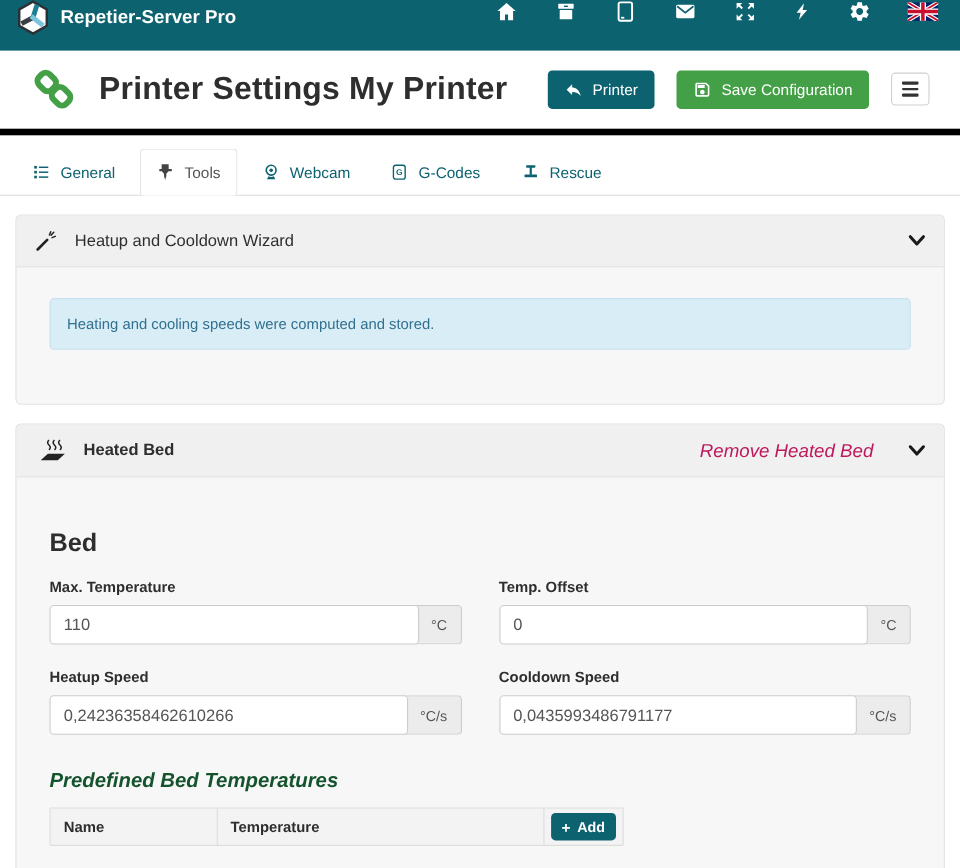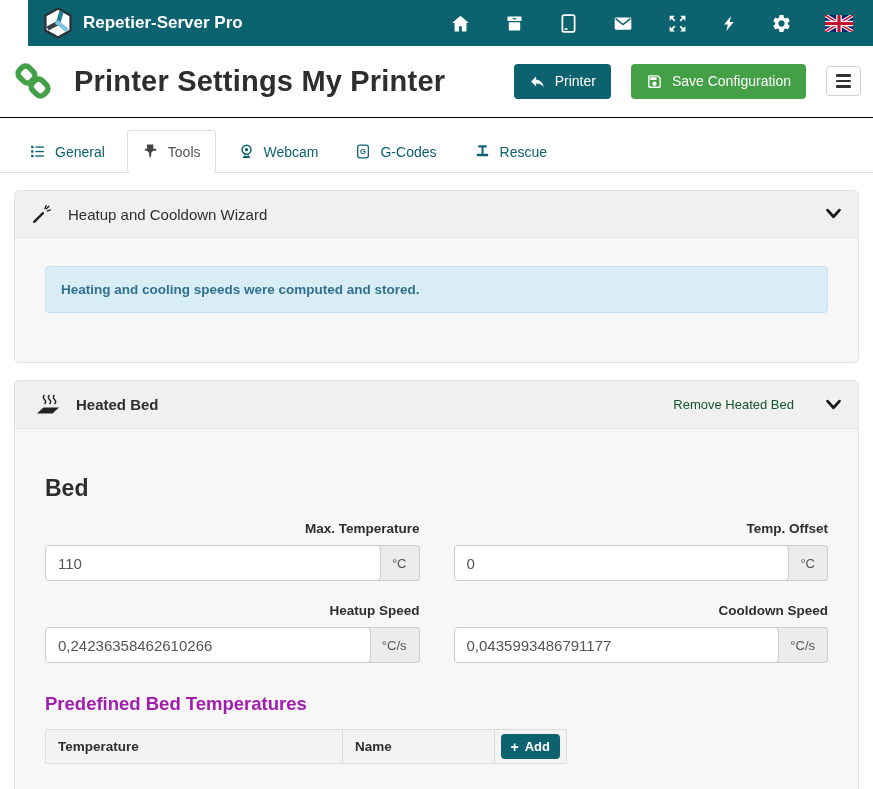--- a/index.html
+++ b/index.html
@@ -6,30 +6,30 @@
   html,body { margin:0; padding:0; background:#fff; }
   body {
     width:873px; min-height:789px;
     font-family:"Liberation Sans","DejaVu Sans",sans-serif;
     color:#333;
   }
 
   
   .navbar {
     height:46px; background:#0d6270;
-    display:flex; align-items:center; padding:0 15px;margin-left:28px;
+    display:flex; align-items:flex-start; padding:0 15px;
   }
   .brand { display:flex; align-items:center; gap:10px; color:#fff; font-size:17px; font-weight:bold; cursor:pointer; }
   .nav-icons { margin-left:auto; display:flex; align-items:center; gap:33px; padding-right:5px; }
   .nav-icons a { display:flex; align-items:center; cursor:pointer; }
 
   
   .page-header {
     display:flex; align-items:center;
-    padding:14px 12px 15px; border-bottom:1px solid #000000;justify-content:space-between;
+    padding:14px 28px 15px; border-bottom:6px solid #000000;justify-content:space-between;
   }
   .page-title { font-size:29px; font-weight:bold; color:#2e2e2e; margin:0 0 0 20px; letter-spacing:.2px; }
   .header-buttons { margin-left:auto; display:flex; align-items:center; gap:20px; }
   .btn {
     border:none; border-radius:4px; padding:9px 15px; font-size:14px; color:#fff;
     display:flex; align-items:center; gap:9px; cursor:pointer; font-family:inherit;
   }
   .btn-teal { background:#0d6270; }
   .btn-green { background:#43a047; }
   .btn-menu { background:#fff; border:1px solid #cfcfcf; border-radius:4px; padding:7px 9px; cursor:pointer; display:flex; flex-direction:column; gap:3px; }
@@ -53,48 +53,48 @@
     margin:17px 14px; border:1px solid #e2e2e2; border-radius:5px;
     background:#f7f7f7; overflow:hidden;
   }
   .panel-header {
     background:#f0f0f0; border-bottom:1px solid #e4e4e4;
     padding:12px 16px; display:flex; align-items:center; gap:15px;
     font-size:15px; color:#2e2e2e; cursor:pointer; min-height:45px;
   }
   .panel-header .spacer { margin-left:auto; }
   .bold-title { font-weight:bold; }
-  .remove-link { color:#14532d; font-size:13px; margin-left:auto; cursor:pointer; }
+  .remove-link { color:#be185d; font-size:17px; margin-left:auto; cursor:pointer;font-style:italic; }
   .chevron-btn { display:flex; align-items:center; cursor:pointer; margin-left:16px; }
 
-  .wizard-body { padding:28px 30px 49px;font-weight:bold; }
+  .wizard-body { padding:28px 30px 49px; }
   .alert-info {
     background:#d9edf7; border:1px solid #c7e1ef; border-radius:4px;
     padding:15px; color:#31708f; font-size:13.5px;
   }
 
   .bed-body { padding:18px 30px 43px; }
   .bed-title { font-size:23px; font-weight:bold; color:#2e2e2e; margin:28px 0 19px; }
 
   .field-grid { display:grid; grid-template-columns:1fr 1fr; column-gap:34px; row-gap:22px; }
-  .field label { display:block; font-size:13.5px; font-weight:bold; color:#2e2e2e; margin-bottom:9px;text-align:right; }
+  .field label { display:block; font-size:13.5px; font-weight:bold; color:#2e2e2e; margin-bottom:9px; }
   .input-group { display:flex; }
   .input-group input {
     flex:1; min-width:0; height:36px; border:1px solid #ccc; border-radius:4px;
     padding:17px 12px; font-size:15px; color:#555; background:#fff;
     position:relative; z-index:1; font-family:inherit; outline:none;
   }
   .addon {
     display:flex; align-items:center; height:36px;
     background:#ececec; border:1px solid #ccc; border-left:none;
     border-radius:0 4px 4px 0; margin-left:-4px; padding:0 12px 0 15px;
     font-size:13px; color:#555;
   }
 
-  .table-title { font-size:18.5px; font-weight:bold; color:#a21caf; margin:30px 0 14px; }
+  .table-title { font-size:18.5px; font-weight:bold; color:#14532d; margin:30px 0 14px;font-style:italic; }
   .temp-table { display:flex; width:522px; border:1px solid #ddd; background:#f3f3f3; border-radius:1px; }
   .cell {
     padding:6px 12px; font-size:13.5px; font-weight:bold; color:#2e2e2e;
     display:flex; align-items:center; border-right:1px solid #ddd; min-height:33px;
   }
   .cell-name { width:153px; }
   .cell-temp { width:300px; }
   .cell-add { flex:1; border-right:none; justify-content:center; padding:3px 6px; }
   .add-btn {
     background:#0d6270; color:#fff; border:none; border-radius:4px;
@@ -333,22 +333,22 @@
         <div class="input-group">
           <input type="text" value="0,0435993486791177" style="">
           <span class="addon">°C/s</span>
         </div>
       </div>
     </div>
 
     <h3 class="table-title">Predefined Bed Temperatures</h3>
 
     <div class="temp-table">
+      <div class="cell cell-name">Name</div>
       <div class="cell cell-temp">Temperature</div>
-      <div class="cell cell-name">Name</div>
       <div class="cell cell-add">
         <button class="add-btn">
           <span class="plus">+</span>
           <span>Add</span>
         </button>
       </div>
     </div>
   </div>
 </section>
 

